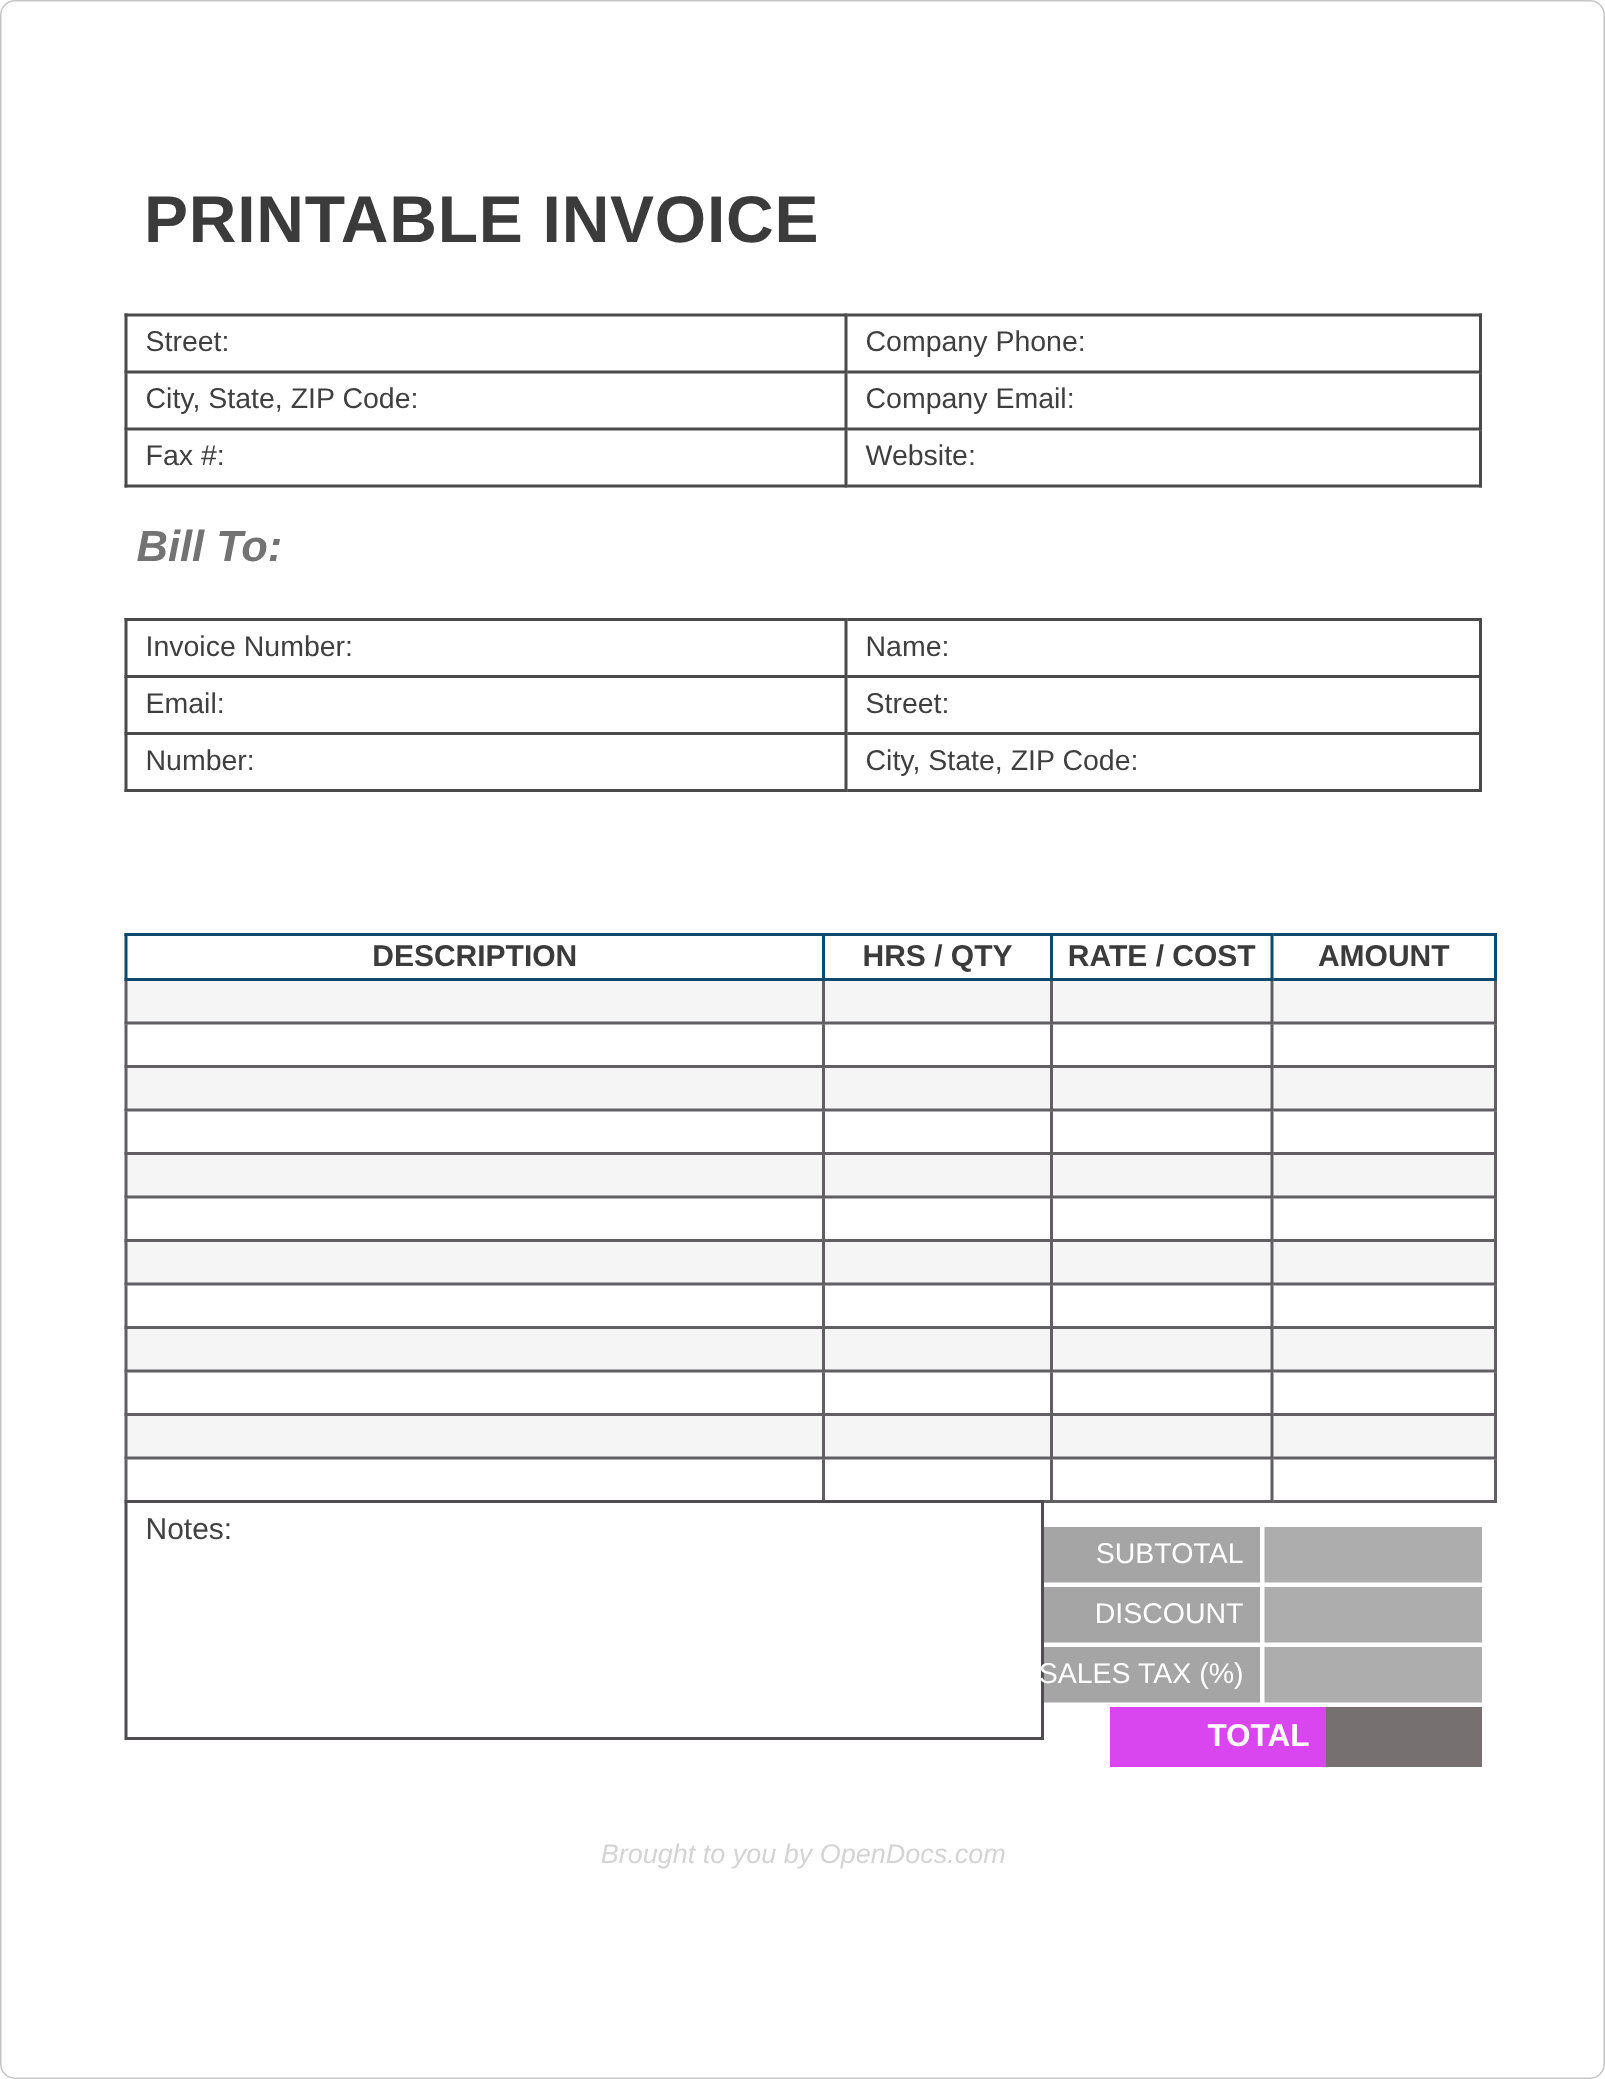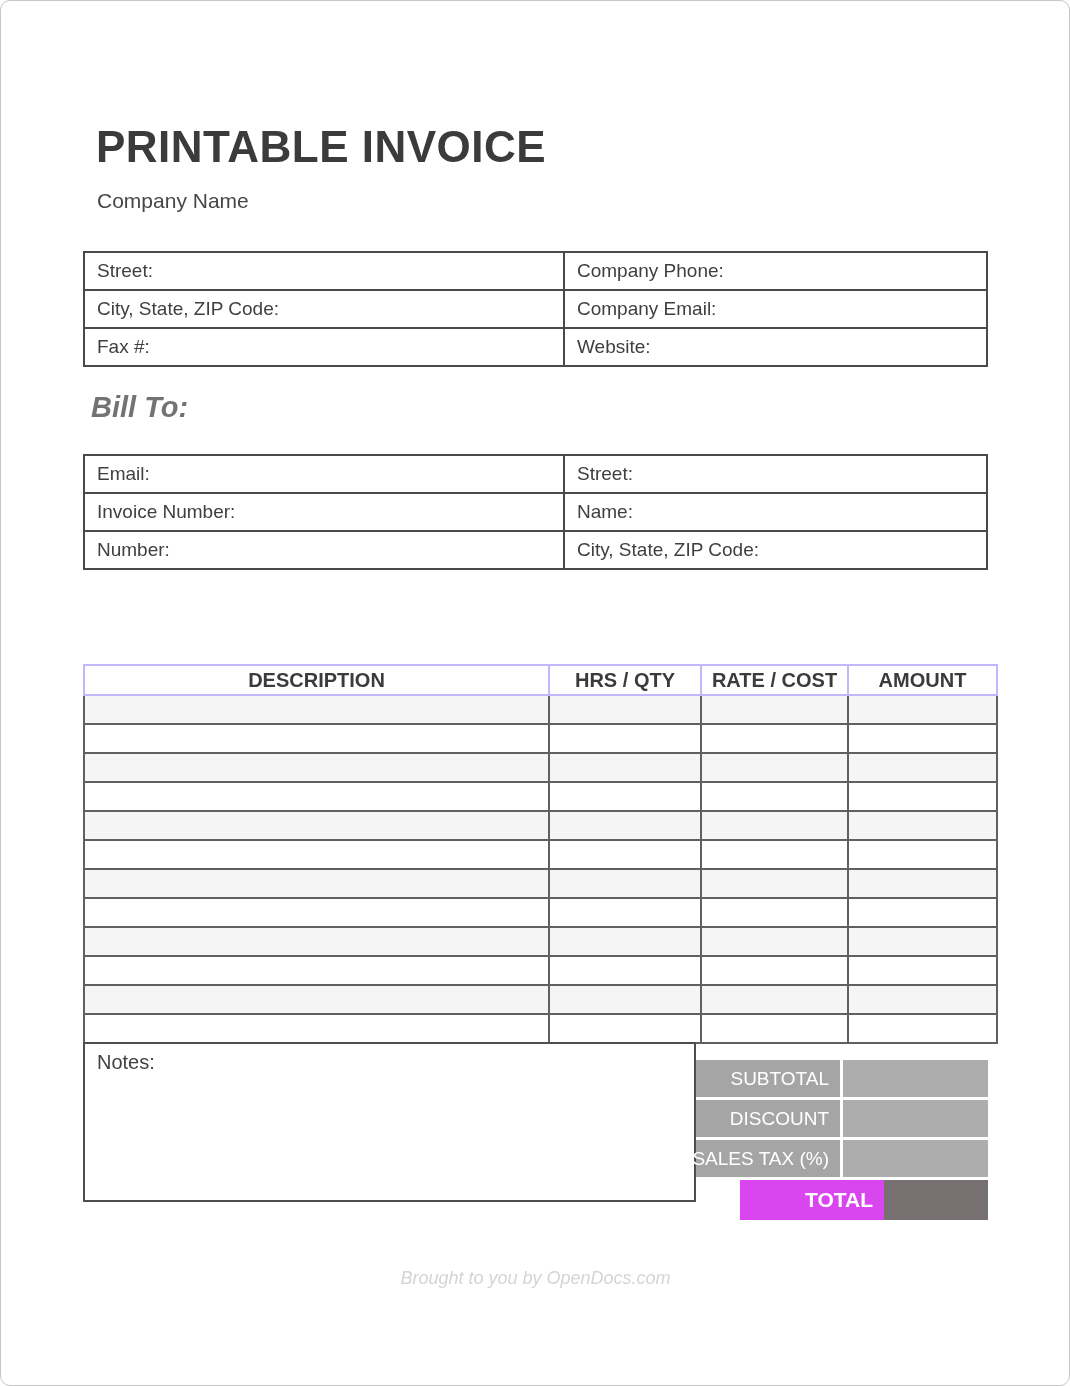--- a/index.html
+++ b/index.html
@@ -28,21 +28,21 @@
   .info-left { width:466px; }
   .tbl-company { margin-top:38px; }
   .tbl-billto  { margin-top:30px; }
 
   .billto-heading { margin:24px 0 0 8px; font-size:29px; font-weight:700; color:#737373;font-style:italic; }
 
   table.items-table {
     width:905px; table-layout:fixed; border-collapse:collapse; margin-top:94px;
   }
   table.items-table th {
-    border:2px solid #c4b5fd; height:28px; background:#ffffff;
+    border:2px solid #0c4a6e; height:28px; background:#ffffff;
     font-size:20px; font-weight:700; color:#3b3b3b; text-align:center; padding:0;
   }
   table.items-table td { border:2px solid #615f62; height:27px; padding:0; }
   table.items-table tbody tr:nth-child(odd) td { background:#f5f5f6; }
   table.items-table tbody tr:nth-child(even) td { background:#ffffff; }
   .col-desc   { width:463px; }
   .col-qty    { width:150px; }
   .col-rate   { width:145px; }
   .col-amount { width:147px; }
 
@@ -77,21 +77,20 @@
     font-size:18px; color:#d4d4d4;
   }
 </style>
 </head>
 <body>
 
 <div class="page">
   <div class="content">
 
     <h1 class="doc-title">PRINTABLE INVOICE</h1>
-    <div class="company-name">Company Name</div>
 
     <table class="info-table tbl-company">
       <tbody>
           <tr>
         <td class="info-left">Street:</td>
         <td>Company Phone:</td>
       </tr>
       <tr>
         <td class="info-left">City, State, ZIP Code:</td>
         <td>Company Email:</td>
@@ -101,26 +100,26 @@
         <td>Website:</td>
       </tr>
     </tbody>
       </table>
 
     <h2 class="billto-heading">Bill To:</h2>
 
     <table class="info-table tbl-billto">
       <tbody>
           <tr>
+        <td class="info-left">Invoice Number:</td>
+        <td>Name:</td>
+      </tr>
+      <tr>
         <td class="info-left">Email:</td>
         <td>Street:</td>
-      </tr>
-      <tr>
-        <td class="info-left">Invoice Number:</td>
-        <td>Name:</td>
       </tr>
       <tr>
         <td class="info-left">Number:</td>
         <td>City, State, ZIP Code:</td>
       </tr>
     </tbody>
       </table>
 
     <table class="items-table">
       <thead>

